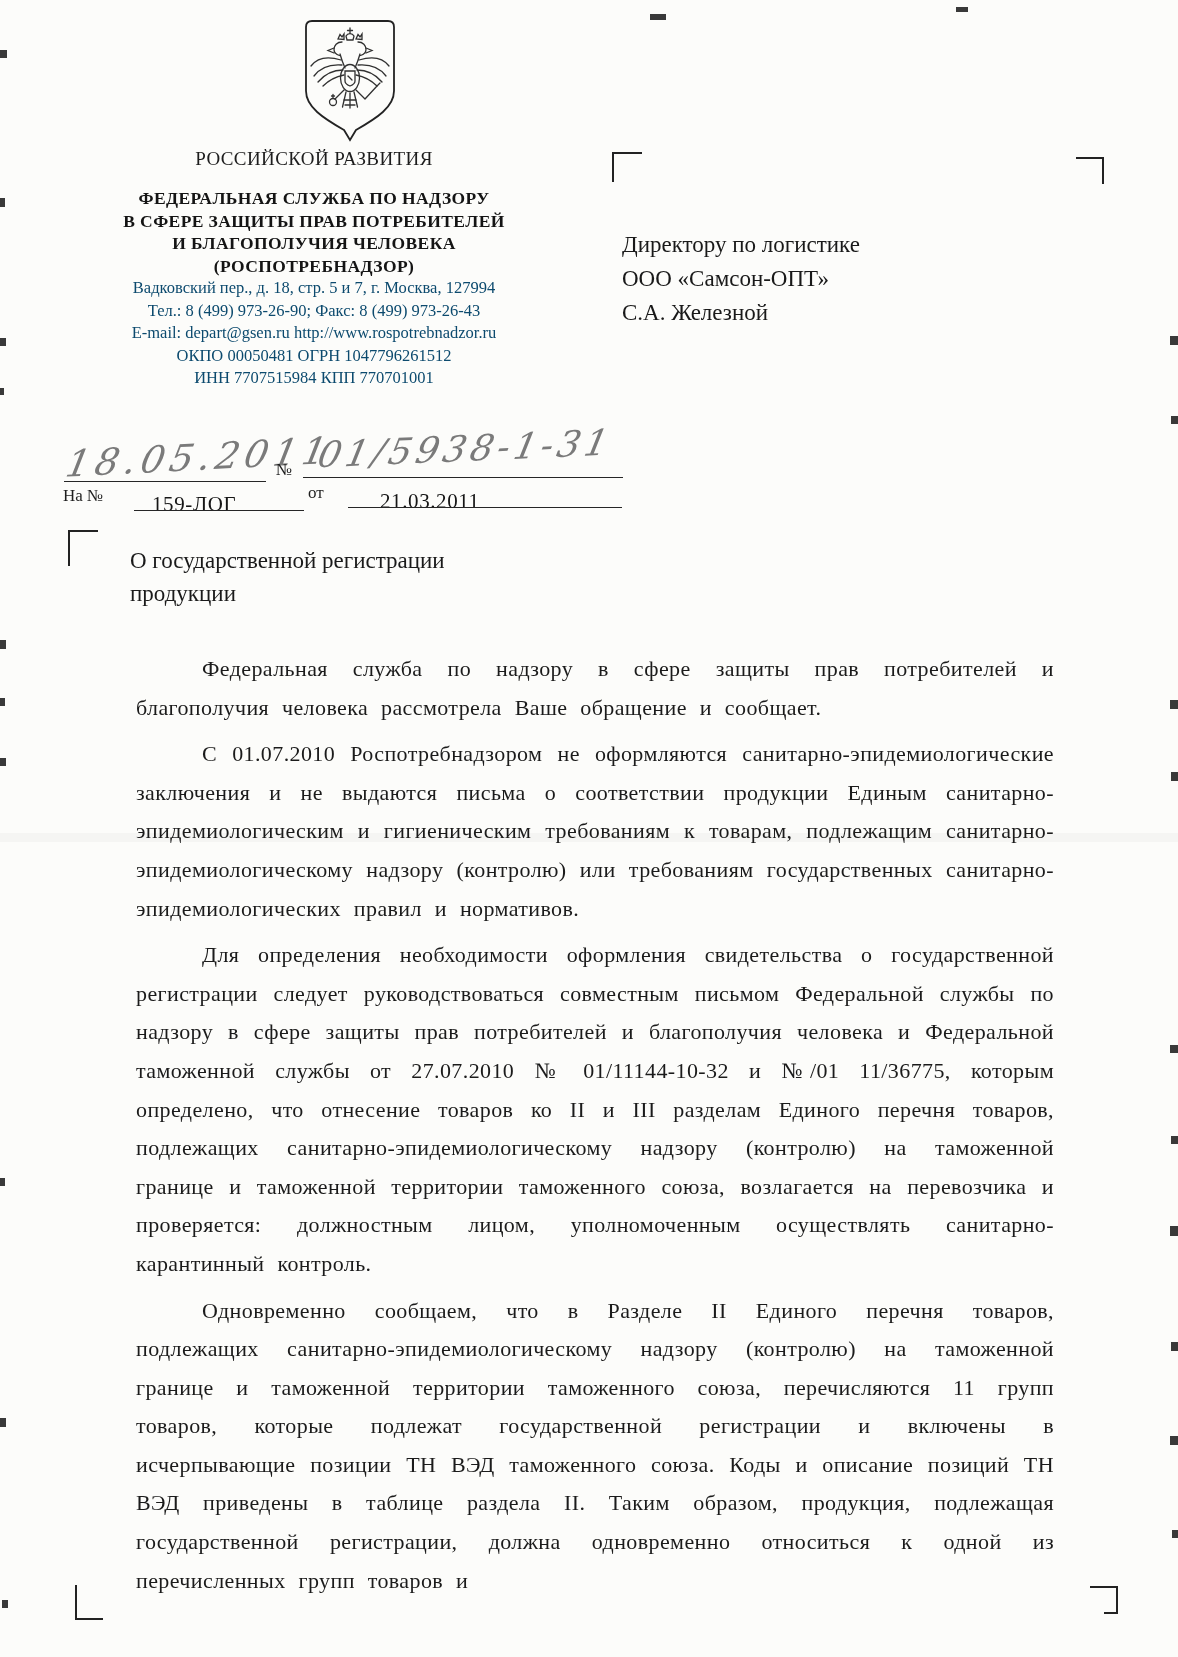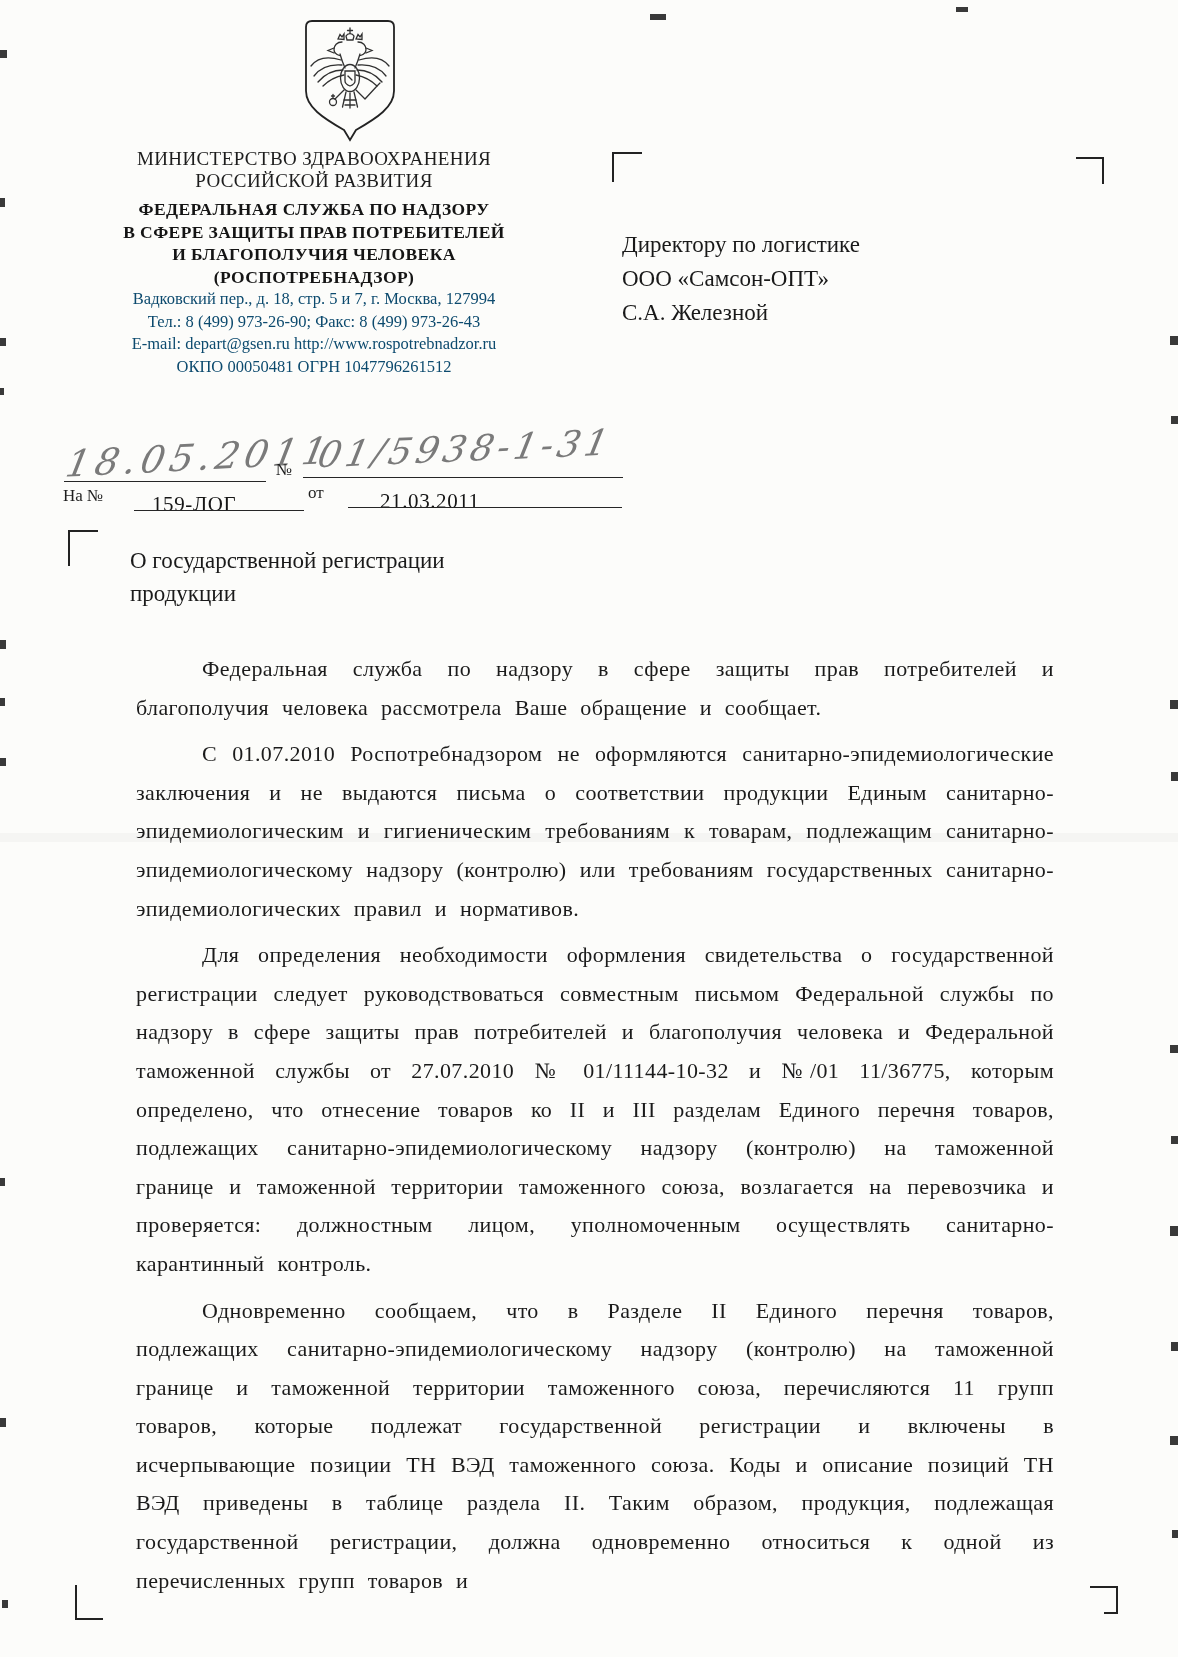--- a/index.html
+++ b/index.html
@@ -8,21 +8,21 @@
     background:#fcfcfa; overflow:hidden;
     font-family:"Liberation Serif", serif; color:#1b1b1b;
   }
   .scan-band{position:absolute; left:0; width:100%; background:rgba(80,80,80,0.04);}
   .speck{position:absolute; background:#161616; opacity:.85;}
   
   .mark{position:absolute; border:0 solid #222;}
   
   .lh{position:absolute; left:88px; top:148px; width:452px; text-align:center;}
   .lh .ministry div{font-size:19px; line-height:22px; letter-spacing:.4px; color:#1d1d1d;}
-  .lh .agency{margin-top:6px;}
+  .lh .agency{margin-top:17px;}
   .lh .agency div{font-size:17.5px; line-height:22.5px; font-weight:bold; letter-spacing:.4px; color:#141414;}
   .lh .contact div{font-size:16.5px; line-height:22.5px; color:#0c4a6e;}
   .emblem{position:absolute; left:303px; top:18px;}
   
   .recipient{position:absolute; left:622px; top:228px;}
   .recipient div{font-size:23px; line-height:34px; color:#191919;}
   
   .rule{position:absolute; border-top:1.7px solid #262626; height:0;}
   .hw{position:absolute; font-family:"DejaVu Serif", serif; font-style:italic; color:#7a7a7a;}
   .ref-label{position:absolute; font-size:17px; color:#1e1e1e;}
@@ -97,34 +97,34 @@
         <path d="M30 79.5 v-3 M28.5 78 h3"></path>
         <path d="M53 72 l9 9 M62 81 l12 -13 M74 68 l3 -3"></path>
         <path d="M43 74 l-3.5 15 M47 75 v15 M51 74 l3.5 15"></path>
         <path d="M41 82 h12 M42 87 h10"></path>
       </g>
     </svg>
   </div>
 
   <div class="lh">
     <div class="ministry">
-      <div>МИНИСТЕРСТВО ЗДРАВООХРАНЕНИЯ</div>
       <div>РОССИЙСКОЙ РАЗВИТИЯ</div>
     </div>
     <div class="agency">
       <div>ФЕДЕРАЛЬНАЯ СЛУЖБА ПО НАДЗОРУ</div>
       <div>В СФЕРЕ ЗАЩИТЫ ПРАВ ПОТРЕБИТЕЛЕЙ</div>
       <div>И БЛАГОПОЛУЧИЯ ЧЕЛОВЕКА</div>
       <div>(РОСПОТРЕБНАДЗОР)</div>
     </div>
     <div class="contact">
       <div>Вадковский пер., д. 18, стр. 5 и 7,  г. Москва, 127994</div>
       <div>Тел.: 8 (499) 973-26-90; Факс: 8 (499) 973-26-43</div>
       <div>E-mail: depart@gsen.ru  http://www.rospotrebnadzor.ru</div>
       <div>ОКПО 00050481  ОГРН 1047796261512</div>
+      <div>ИНН 7707515984  КПП 770701001</div>
     </div>
   </div>
 
   <div class="mark" style="left:612px;top:152px;width:28px;height:28px;border-top-width:2px;border-left-width:2px;"></div>
   <div class="mark" style="left:1076px;top:157px;width:26px;height:25px;border-top-width:2px;border-right-width:2px;"></div>
 
   <div class="recipient">
     <div>Директору по логистике</div>
     <div>ООО «Самсон-ОПТ»</div>
     <div>С.А. Железной</div>

